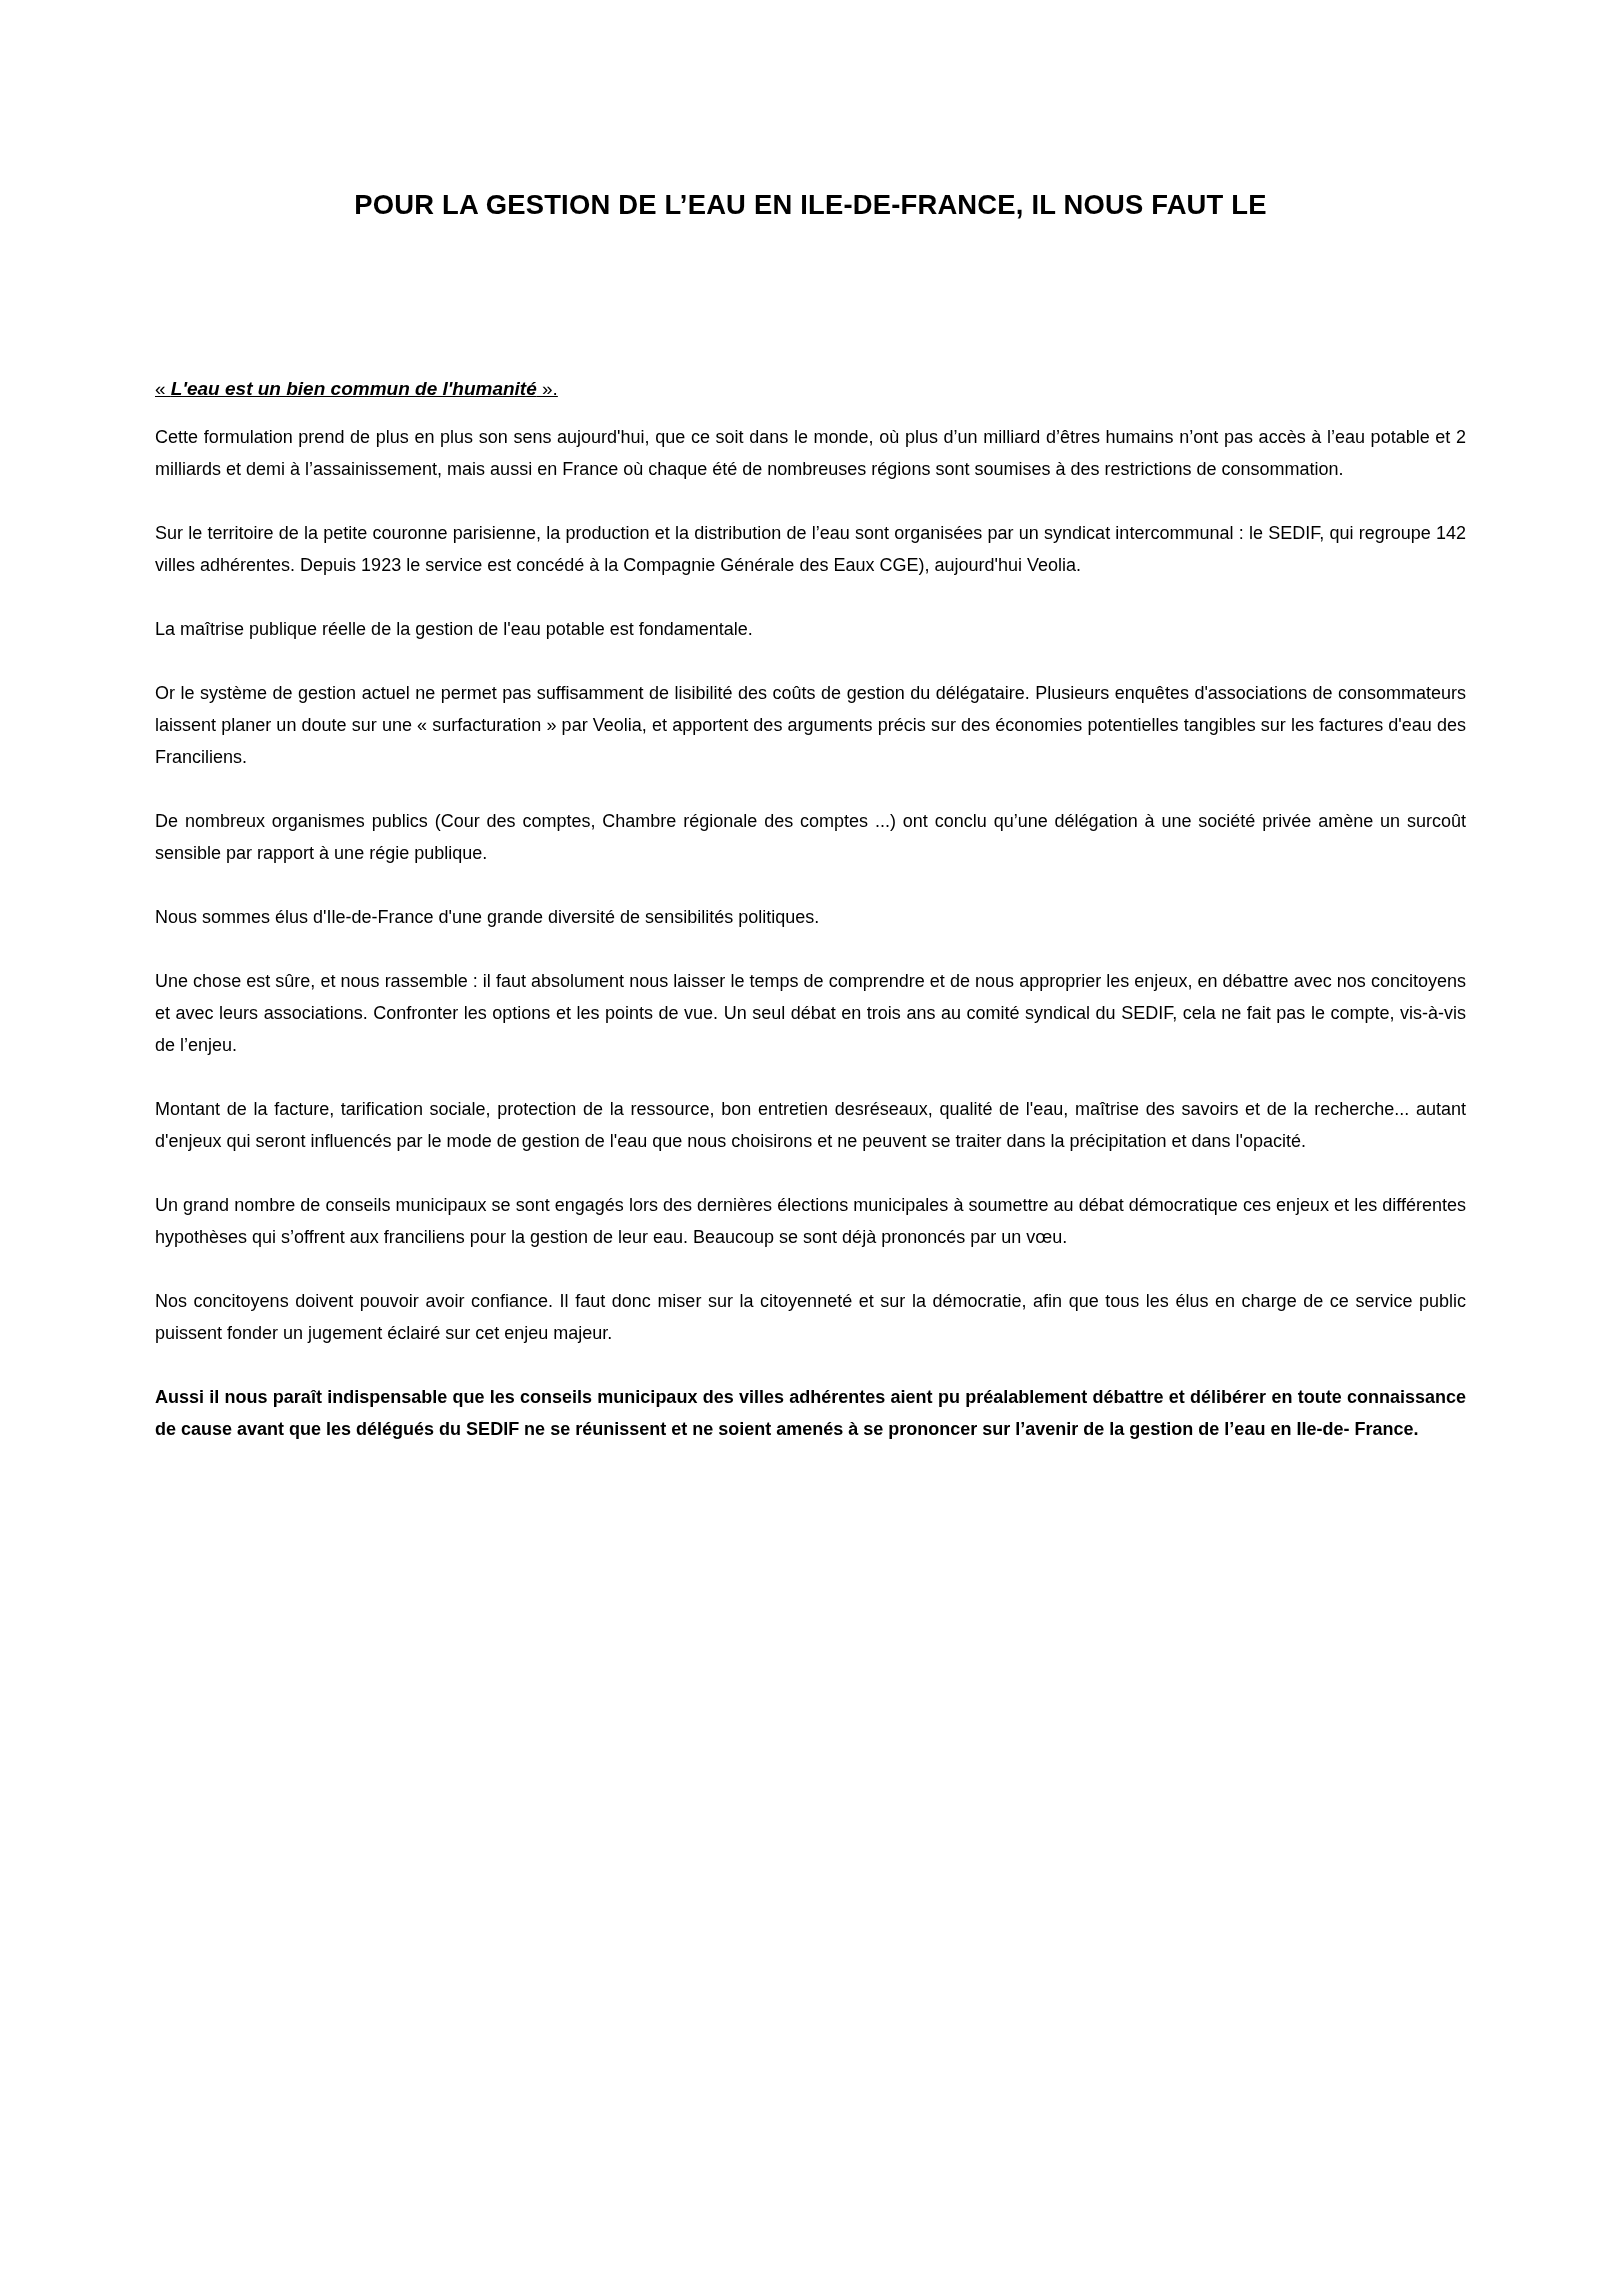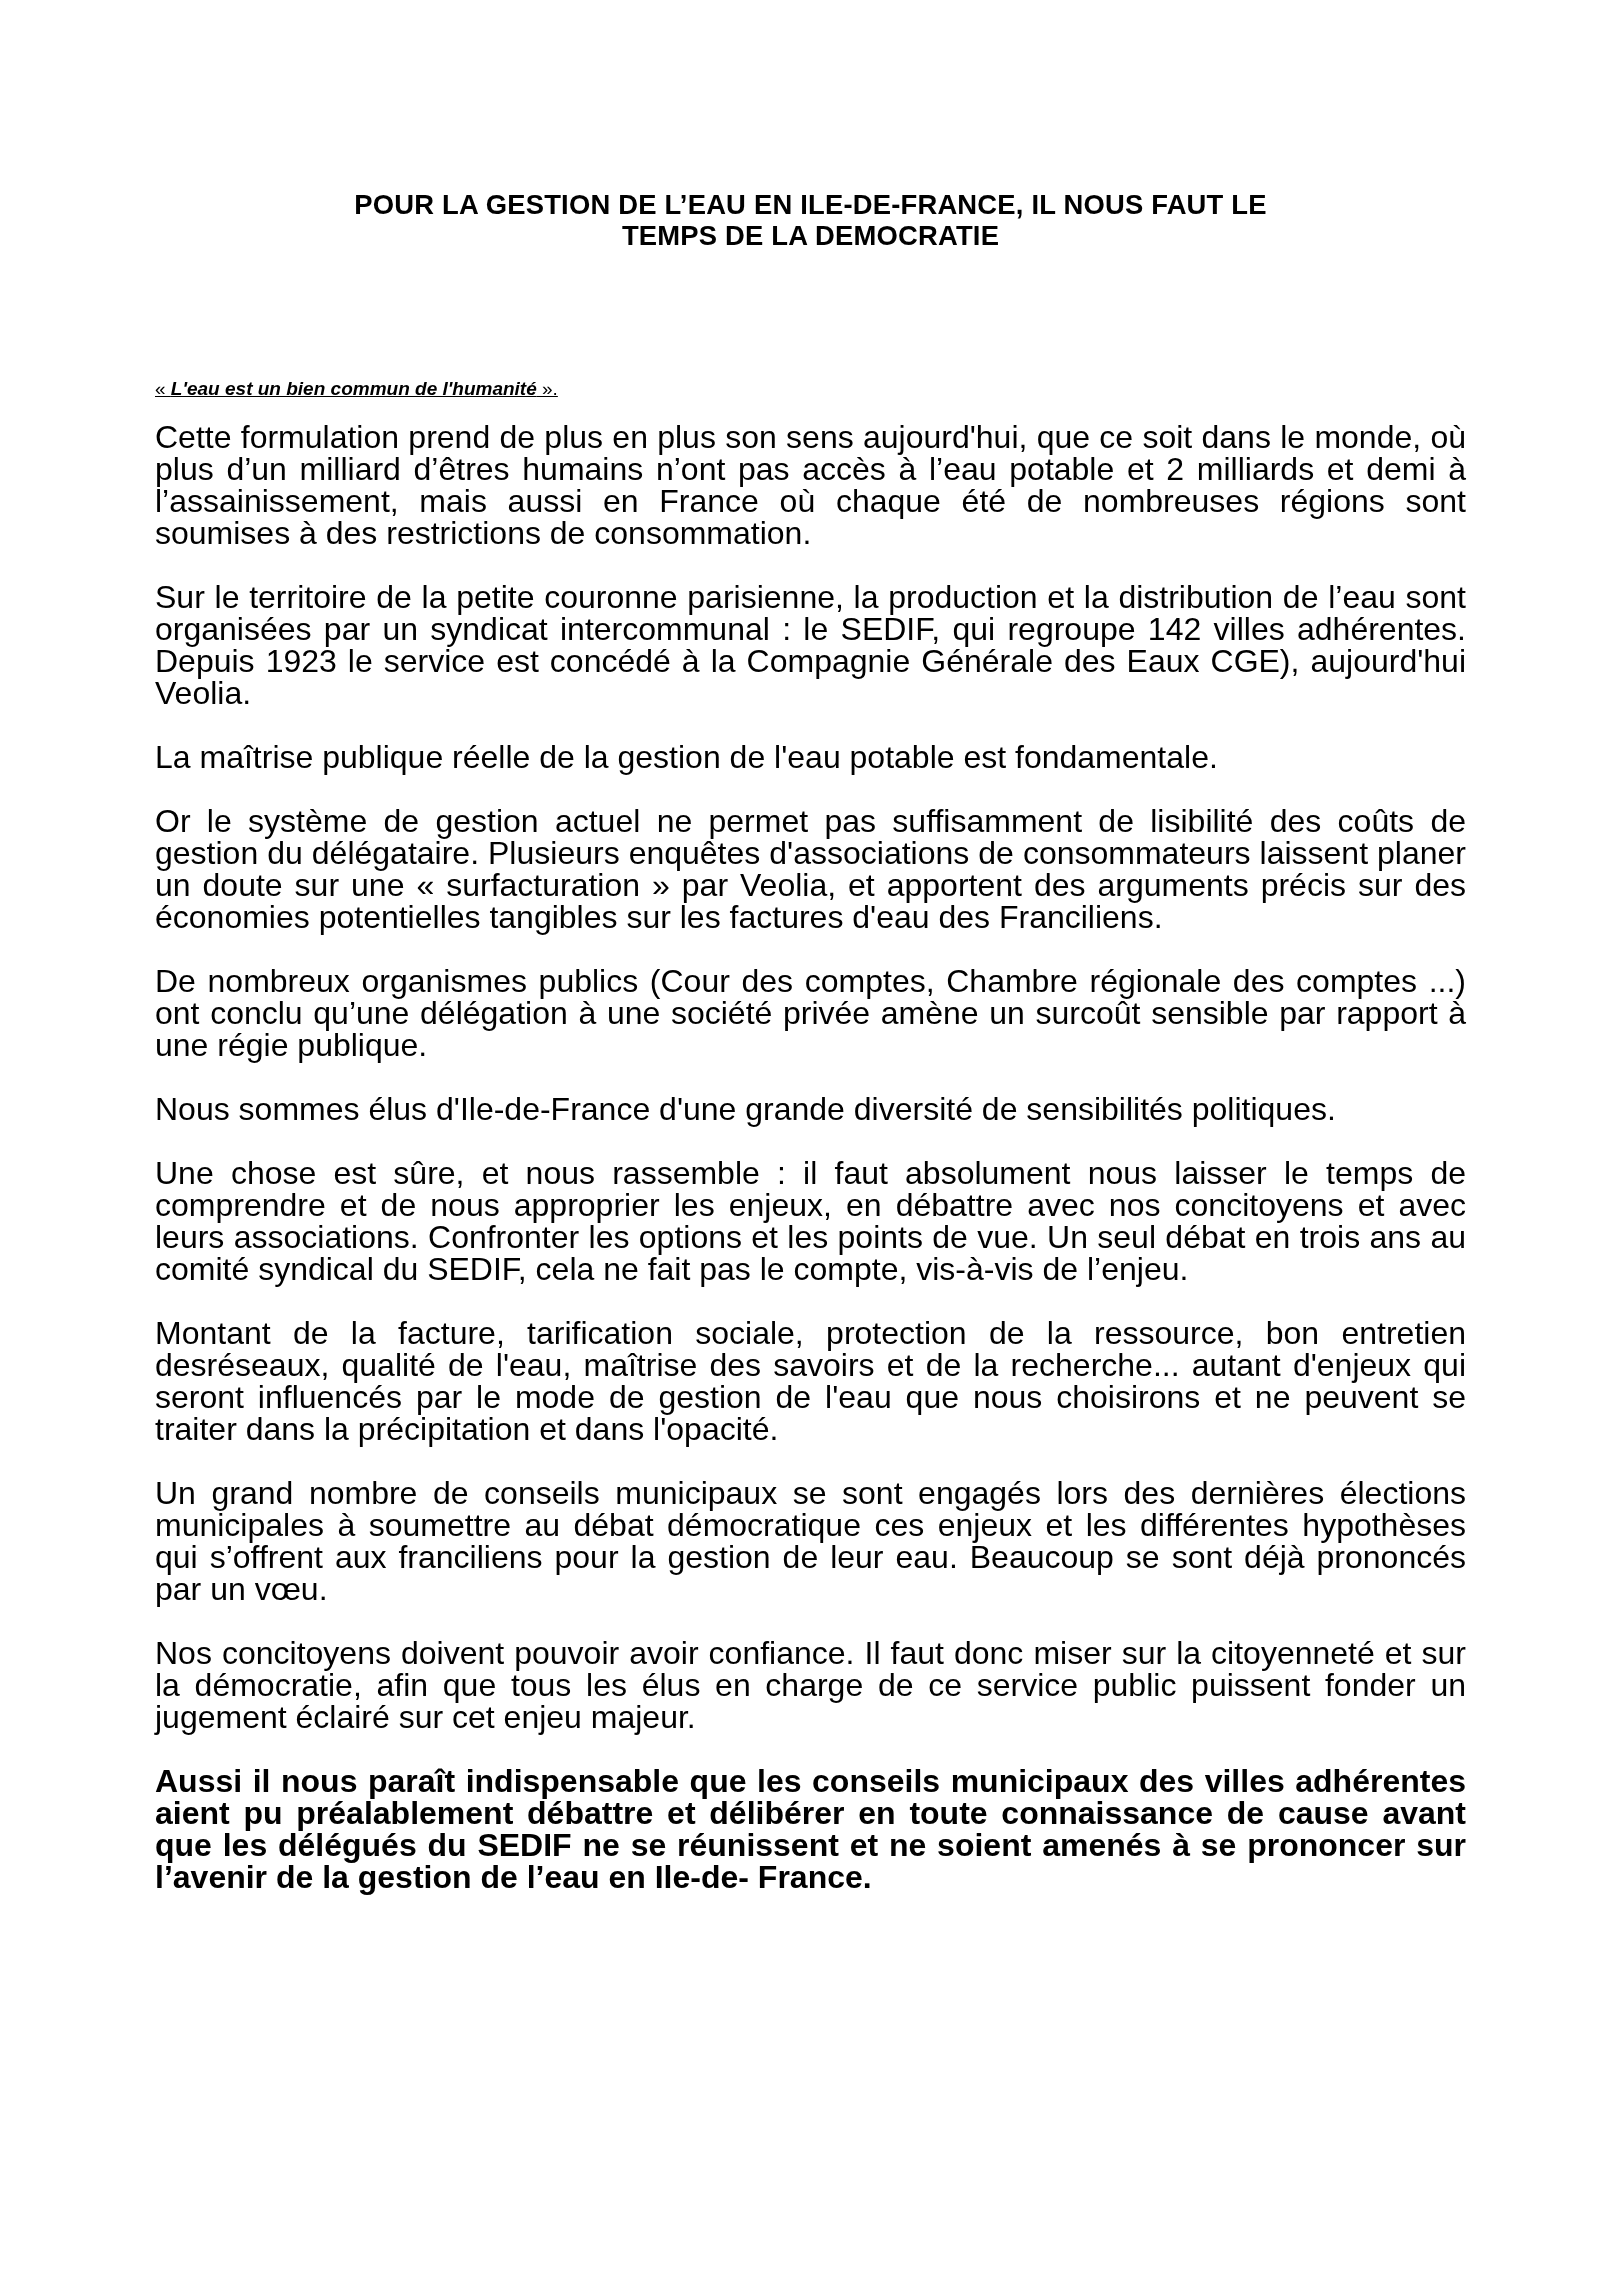--- a/index.html
+++ b/index.html
@@ -6,31 +6,30 @@
   body { width:1621px; height:2292px; position:relative; overflow:hidden; }
   .page { position:absolute; left:0; top:0; width:1621px; height:2292px; background:#fff; color:#000;
           font-family:"Liberation Sans", sans-serif; }
   .title { position:absolute; left:0; width:1621px; top:189px; text-align:center;
            font-weight:bold; font-size:27.4px; line-height:31px; letter-spacing:0.2px; }
   .title span { display:block; }
   .subtitle { position:absolute; left:0; width:1621px; top:297px; text-align:center;
               font-weight:bold; font-size:24.5px; line-height:31px; }
   .quote { position:absolute; left:155px; top:373px; font-size:19px; line-height:31px;text-decoration:underline; }
   .quote b { font-style:italic; font-weight:bold; }
-  .body { position:absolute; left:155px; width:1311px; top:421px; font-size:32px; line-height:32px; }
+  .body { position:absolute; left:155px; width:1311px; top:421px; font-size:18px; line-height:32px; }
   .body p { margin:0 0 32px 0; text-align:justify; }
   .body p.bold { font-weight:bold; }
 </style>
 </head>
 <body>
 
 <div class="page">
   <h1 class="title" style="margin:0;">
     <span>POUR LA GESTION DE L’EAU EN ILE-DE-FRANCE, IL NOUS FAUT LE</span>
-    <span>TEMPS DE LA DEMOCRATIE</span>
   </h1>
 
 
   <div class="quote">
     <span>« </span><b>L'eau est un bien commun de l'humanité</b><span> ».</span>
   </div>
 
   <div class="body">
     <p>Cette formulation prend de plus en plus son sens aujourd'hui, que ce soit dans le monde, où plus d’un milliard d’êtres humains n’ont pas accès à l’eau potable et 2 milliards et demi à l’assainissement, mais aussi en France où chaque été de nombreuses régions sont soumises à des restrictions de consommation.</p>
     <p>Sur le territoire de la petite couronne parisienne, la production et la distribution de l’eau sont organisées par un syndicat intercommunal : le SEDIF, qui regroupe 142 villes adhérentes. Depuis 1923 le service est concédé à la Compagnie Générale des Eaux CGE), aujourd'hui Veolia.</p>

